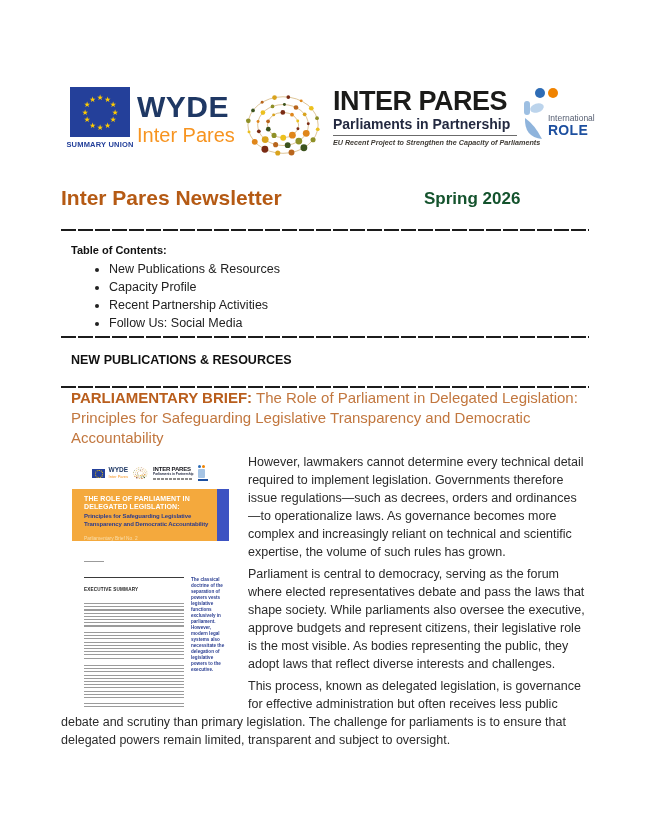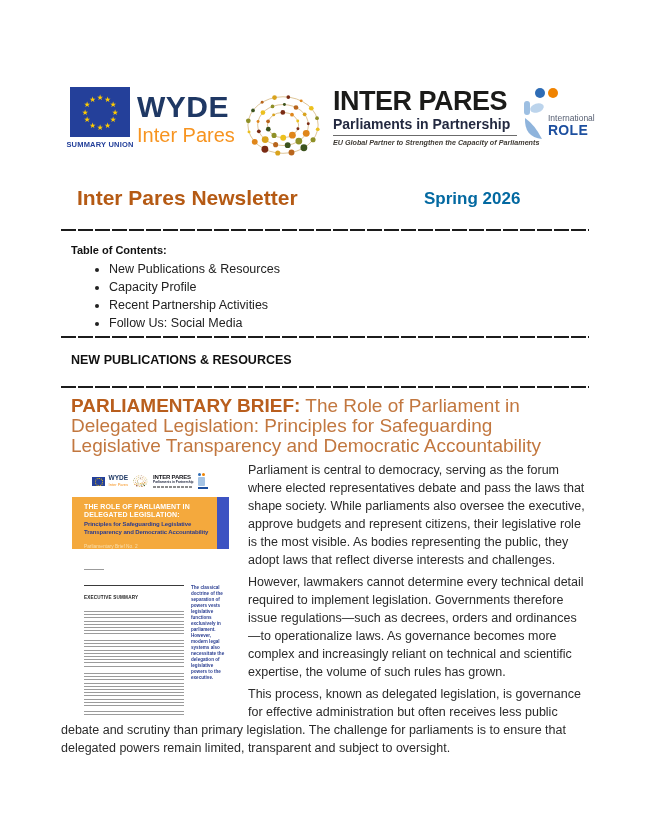--- a/index.html
+++ b/index.html
@@ -28,31 +28,31 @@
   .d.b{background:#2e6cb5;} .d.o{background:#f08300;}
   .idea-row{display:flex;align-items:flex-end;margin-top:1px;}
   .idea-glyph{width:24px;height:42px;}
   .idea-txt{margin-left:2px;margin-bottom:4px;margin-top:10px;}
   .idea-int{font-size:8.5px;color:#565f72;line-height:9px;}
   .idea-name{font-size:14px;font-weight:800;color:#1d4f9f;line-height:14px;letter-spacing:.3px;}
 
   
   .content{margin:0 61px;width:528px;}
   .masthead{position:relative;margin-top:20px;height:26px;}
-  .mh-title{position:absolute;left:16px;top:0;font-size:21px;font-weight:800;color:#b55a14;}
-  .mh-issue{position:absolute;left:363px;top:3px;font-size:17px;font-weight:800;color:#0369a1;}
+  .mh-title{position:absolute;left:0;top:0;font-size:21px;font-weight:800;color:#b55a14;}
+  .mh-issue{position:absolute;left:363px;top:3px;font-size:17px;font-weight:800;color:#14532d;}
   .rule{height:2px;margin-top:0;
         background:repeating-linear-gradient(to right,#1c1c1c 0 15px,rgba(0,0,0,0) 15px 17px);}
   .rule.r1{margin-top:17px;} .rule.r2{margin-top:1px;} .rule.r3{margin-top:18px;}
   .toc{margin-top:11px;padding-left:10px;}
   .toc-h{font-size:11px;font-weight:700;line-height:16px;color:#111;}
   .toc ul{margin:3px 0 6px 0;padding-left:38px;}
   .toc li{font-size:12.5px;line-height:14px;margin-top:4px;color:#222;}
   .sec-h{margin-top:14px;padding-left:10px;font-size:12.5px;font-weight:700;color:#111;line-height:16px;}
-  .art-h{margin-top:8px;padding-left:10px;font-size:19px;line-height:20px;width:510px;}
+  .art-h{margin-top:0;padding-left:10px;font-size:15px;line-height:20px;width:510px;}
   .kick{font-weight:700;color:#b95e1d;}
   .art-ht{color:#c2773f;}
   .art-body{margin-top:5px;font-size:12.5px;line-height:18px;color:#2b2b2b;}
   .art-body p{margin:0 0 4px 0;}
 
   
   .cover{float:left;width:157px;height:252px;background:#fff;margin:2px 19px 6px 11px;overflow:hidden;}
   .c-logos{height:24px;margin-top:6px;display:flex;align-items:center;justify-content:center;gap:4px;}
   .c-eu{width:13px;height:9px;background:#24409a;position:relative;display:inline-block;}
   .c-eu::after{content:"";position:absolute;left:3px;top:1px;width:6px;height:6px;
@@ -159,21 +159,21 @@
         <circle cx="49.4" cy="9.3" r="1.9" fill="#7a2b14"></circle>
         <circle cx="62.6" cy="13.2" r="1.5" fill="#e0861a"></circle>
         <circle cx="73.0" cy="20.8" r="2.4" fill="#ecc01e"></circle>
         <circle cx="78.9" cy="31.0" r="1.9" fill="#8f9027"></circle>
       </svg>
 
     <div class="ip">
       <div class="ip-t">INTER PARES</div>
       <div class="ip-s">Parliaments in Partnership</div>
       <div class="ip-rule"></div>
-      <div class="ip-tag">EU Global Partner to Strengthen the Capacity of Parliaments</div>
+      <div class="ip-tag">EU Recent Project to Strengthen the Capacity of Parliaments</div>
     </div>
 
     <div class="idea">
       <div class="idea-dots">
         <span class="d b"></span>
         <span class="d o"></span>
       </div>
       <div class="idea-row">
         <svg class="idea-glyph" viewBox="0 0 24 42">
           <rect x="2" y="2" width="6" height="14" rx="3" fill="#9dbfe2"></rect>
@@ -298,19 +298,19 @@
             <div class="c-exec">EXECUTIVE SUMMARY</div>
             <div class="fake f1"></div>
             <div class="fake f2"></div>
             <div class="fake f3"></div>
             <div class="fake f4"></div>
           </div>
           <div class="c-quote">The classical doctrine of the separation of powers vests legislative functions exclusively in parliament. However, modern legal systems also necessitate the delegation of legislative powers to the executive.</div>
         </div>
       </div>
 
+      <p>However, lawmakers cannot determine every technical detail required to implement legislation. Governments therefore issue regulations—such as decrees, orders and ordinances—to operationalize laws. As governance becomes more complex and increasingly reliant on technical and scientific expertise, the volume of such rules has grown.</p>
       <p>Parliament is central to democracy, serving as the forum where elected representatives debate and pass the laws that shape society. While parliaments also oversee the executive, approve budgets and represent citizens, their legislative role is the most visible. As bodies representing the public, they adopt laws that reflect diverse interests and challenges.</p>
-      <p>However, lawmakers cannot determine every technical detail required to implement legislation. Governments therefore issue regulations—such as decrees, orders and ordinances—to operationalize laws. As governance becomes more complex and increasingly reliant on technical and scientific expertise, the volume of such rules has grown.</p>
       <p>This process, known as delegated legislation, is governance for effective administration but often receives less public debate and scrutiny than primary legislation. The challenge for parliaments is to ensure that delegated powers remain limited, transparent and subject to oversight.</p>
     </div>
 
   </div>
 </div>
 
 </body></html>

